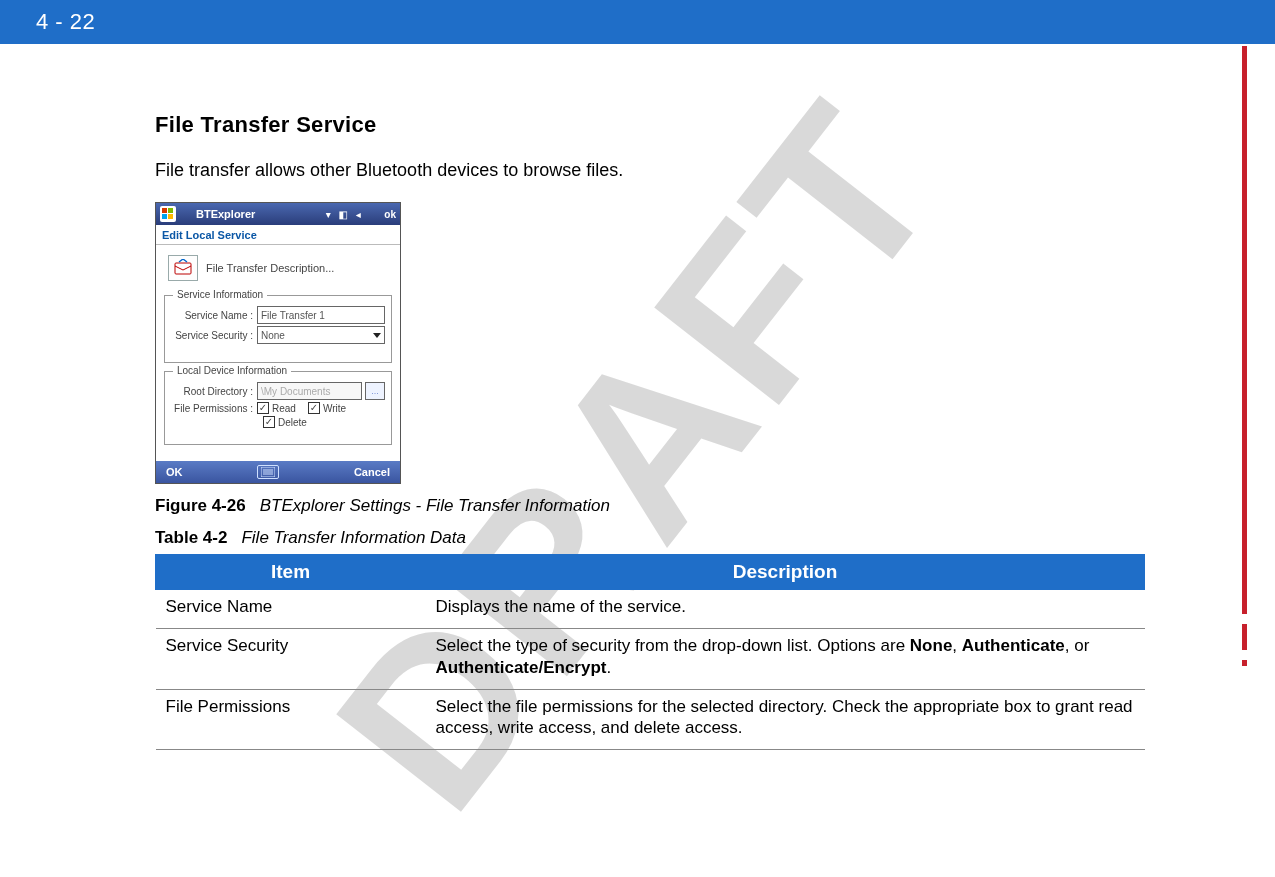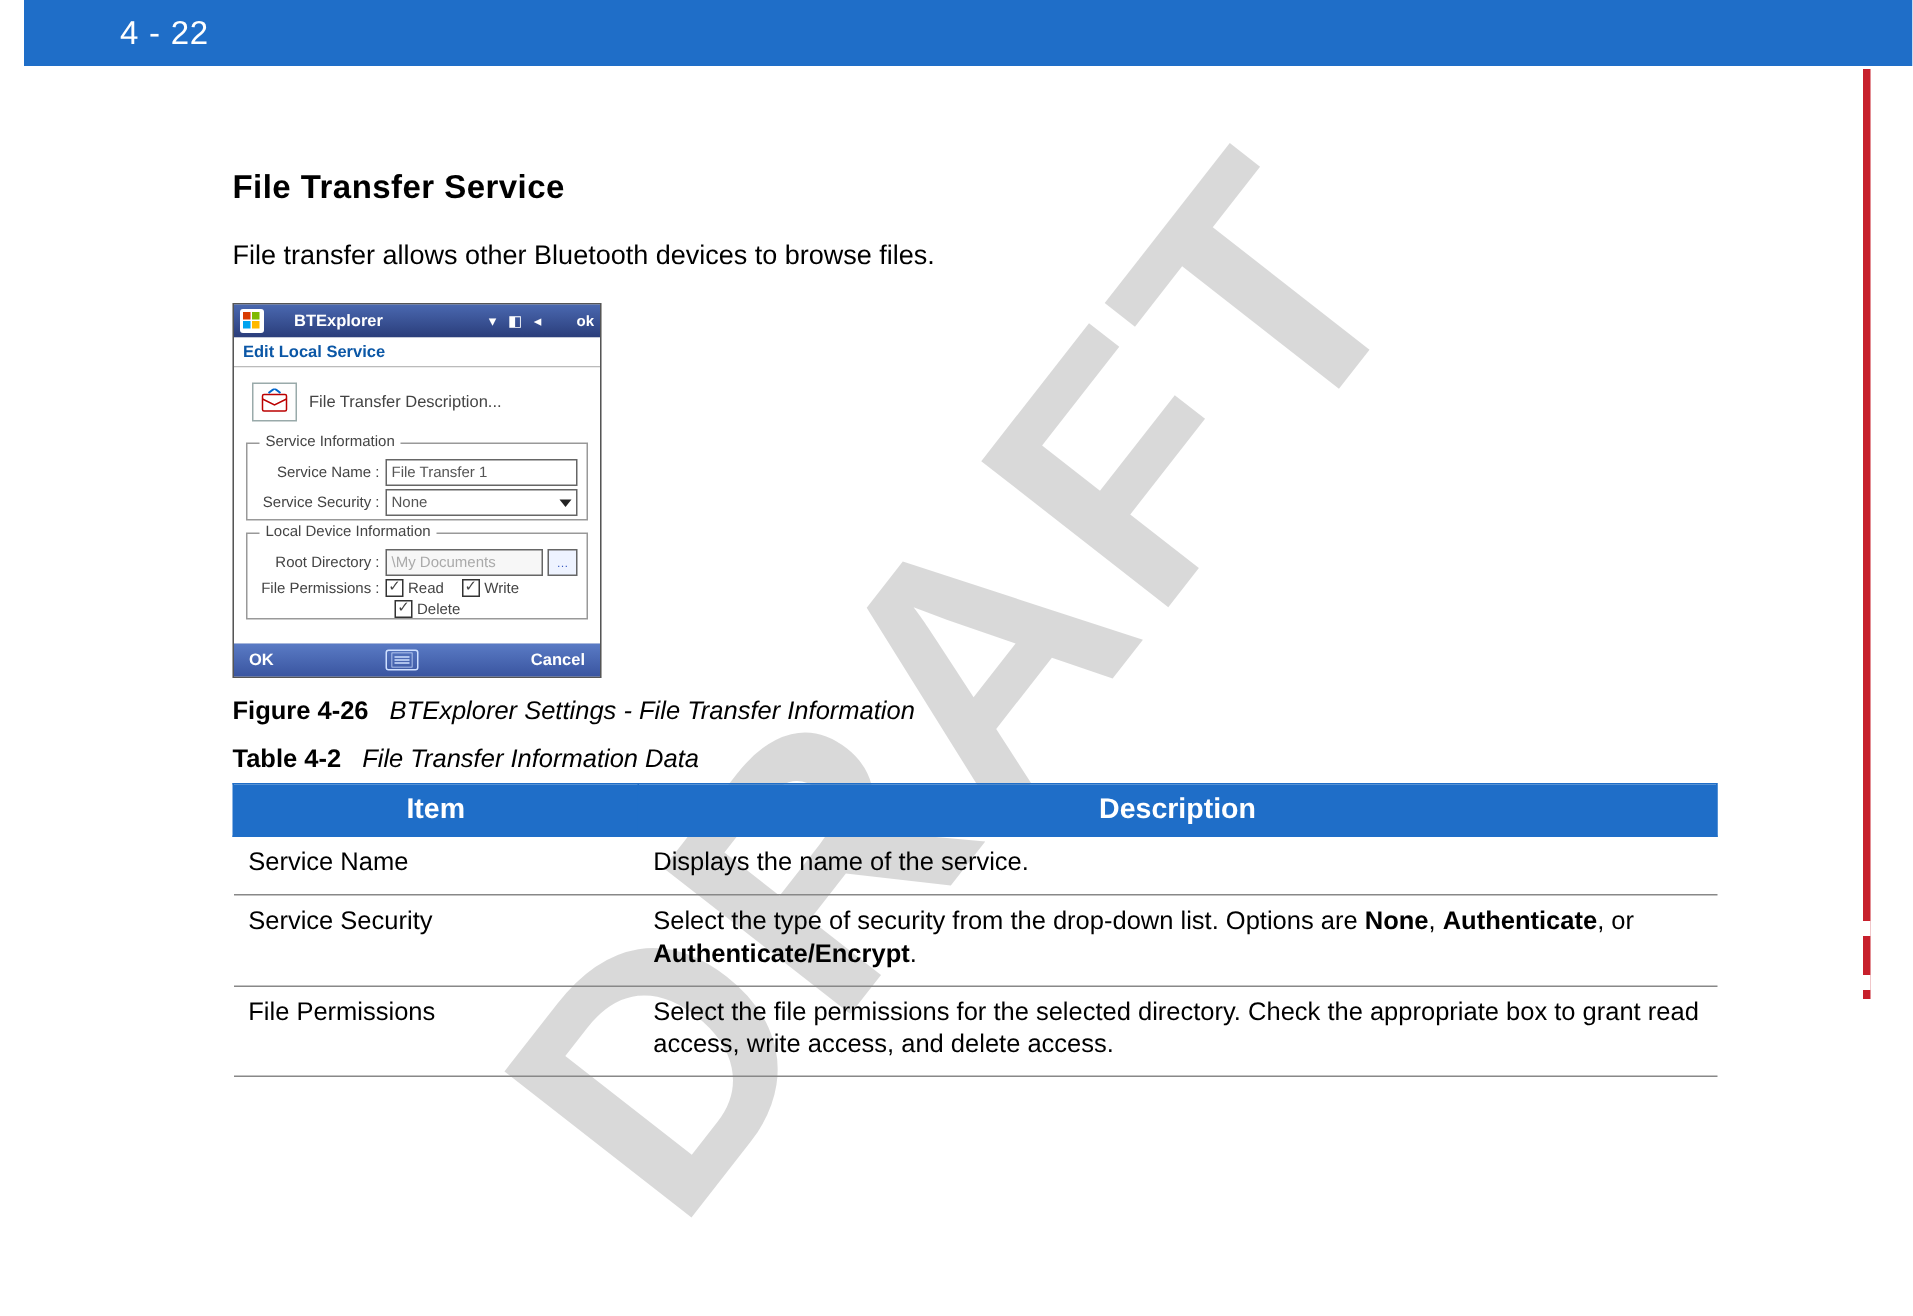--- a/index.html
+++ b/index.html
@@ -1,18 +1,18 @@
 <!DOCTYPE html>
 <html><head>
 <meta charset="utf-8">
 <style>
   * { box-sizing: border-box; margin: 0; padding: 0; }
   html, body { width: 1275px; height: 877px; background: #fff; font-family: Arial, Helvetica, sans-serif; color: #000; }
   .page { position: relative; width: 1275px; height: 877px; }
-  .header-bar { position: absolute; top: 0; left: 16px; right: 0; height: 44px; background: #1f6ec8; display: flex; align-items: center; padding-left: 64px; }
+  .header-bar { position: absolute; top: 0; left: 0; right: 0; height: 44px; background: #1f6ec8; display: flex; align-items: center; padding-left: 36px; }
   .header-bar .pgnum { font-family: "Arial Narrow", Arial, sans-serif; font-stretch: condensed; color: #fff; font-size: 22px; font-weight: 400; letter-spacing: 0.5px; margin-right: 18px; }
   .header-bar .title { font-family: "Arial Narrow", Arial, sans-serif; font-stretch: condensed; color: #fff; font-size: 22px; font-weight: 400; letter-spacing: 0.5px; }
   .rail-red { position: absolute; right: 28px; top: 46px; width: 5px; height: 620px; background: #c7202c; }
   .rail-gap { position: absolute; right: 28px; top: 614px; width: 5px; height: 10px; background: #fff; }
   .rail-gap2 { position: absolute; right: 28px; top: 650px; width: 5px; height: 10px; background: #fff; }
   .content { position: absolute; left: 155px; top: 112px; width: 990px; }
   .h2 { font-family: "Arial Narrow", Arial, sans-serif; font-stretch: condensed; font-weight: 700; font-size: 22px; margin-bottom: 20px; letter-spacing: 0.3px; }
   .body { font-size: 18px; line-height: 1.35; margin-bottom: 20px; }
   .screenshot-frame { width: 246px; border: 1px solid #555; background: #e8e8e8; }
   .ss-titlebar { height: 22px; background: #2a3d7a; background: linear-gradient(#4a68b0,#2a3d7a); display: flex; align-items: center; padding: 0 4px; gap: 20px; }
@@ -22,21 +22,21 @@
   .ss-tray { display: flex; gap: 3px; }
   .ss-tray-icon { width: 12px; height: 12px; color: #fff; font-size: 10px; display: flex; align-items: center; justify-content: center; }
   .ss-ok { color: #fff; font-size: 10px; font-weight: 700; }
   .ss-subbar { height: 20px; background: #fff; border-bottom: 1px solid #bbb; display: flex; align-items: center; padding-left: 6px; }
   .ss-subbar span { color: #0b57a6; font-size: 11px; font-weight: 700; }
   .ss-body { background: #fff; padding: 6px 6px 8px 6px; }
   .ss-iconrow { display: flex; align-items: center; gap: 8px; padding: 4px 4px 10px 6px; }
   .ss-icon-box { width: 30px; height: 26px; border: 1px solid #9aa; display: flex; align-items: center; justify-content: center; background: #fefefe; }
   .ss-icon-box svg { width: 20px; height: 18px; }
   .ss-iconrow-label { font-size: 11px; color: #444; }
-  .ss-fieldset { border: 1px solid #999; margin: 4px 2px 8px 2px; padding: 8px 6px 0 6px; position: relative; }
+  .ss-fieldset { border: 1px solid #999; margin: 4px 2px 8px 2px; padding: 8px 6px 16px 6px; position: relative; }
   .ss-legend { position: absolute; top: -7px; left: 8px; background: #fff; padding: 0 4px; font-size: 10px; color: #444; }
   .ss-row { display: flex; align-items: center; margin: 2px 0; }
   .ss-lbl { font-size: 10px; color: #444; width: 86px; text-align: right; padding-right: 4px; }
   .ss-input { flex: 1; height: 18px; border: 1px solid #666; background: #fff; font-size: 10px; padding: 1px 3px; color: #555; display: flex; align-items: center; }
   .ss-input.disabled { color: #aaa; background: #f7f7f7; }
   .ss-select { position: relative; }
   .ss-select::after { content: ""; position: absolute; right: 3px; top: 6px; border-left: 4px solid transparent; border-right: 4px solid transparent; border-top: 5px solid #222; }
   .ss-browse { width: 20px; height: 18px; border: 1px solid #666; margin-left: 3px; background: #eef3ff; display: flex; align-items: center; justify-content: center; font-size: 8px; color: #3a5cc0;}
   .ss-checkrow { display: flex; align-items: center; gap: 10px; margin-top: 2px; padding-left: 92px;}
   .ss-check { display: flex; align-items: center; gap: 3px; font-size: 10px; color: #444; }

